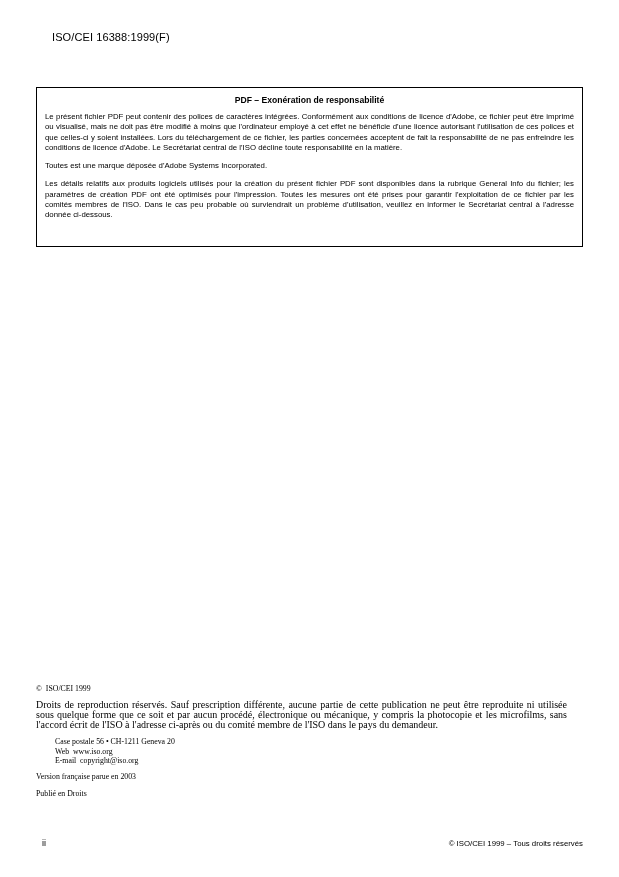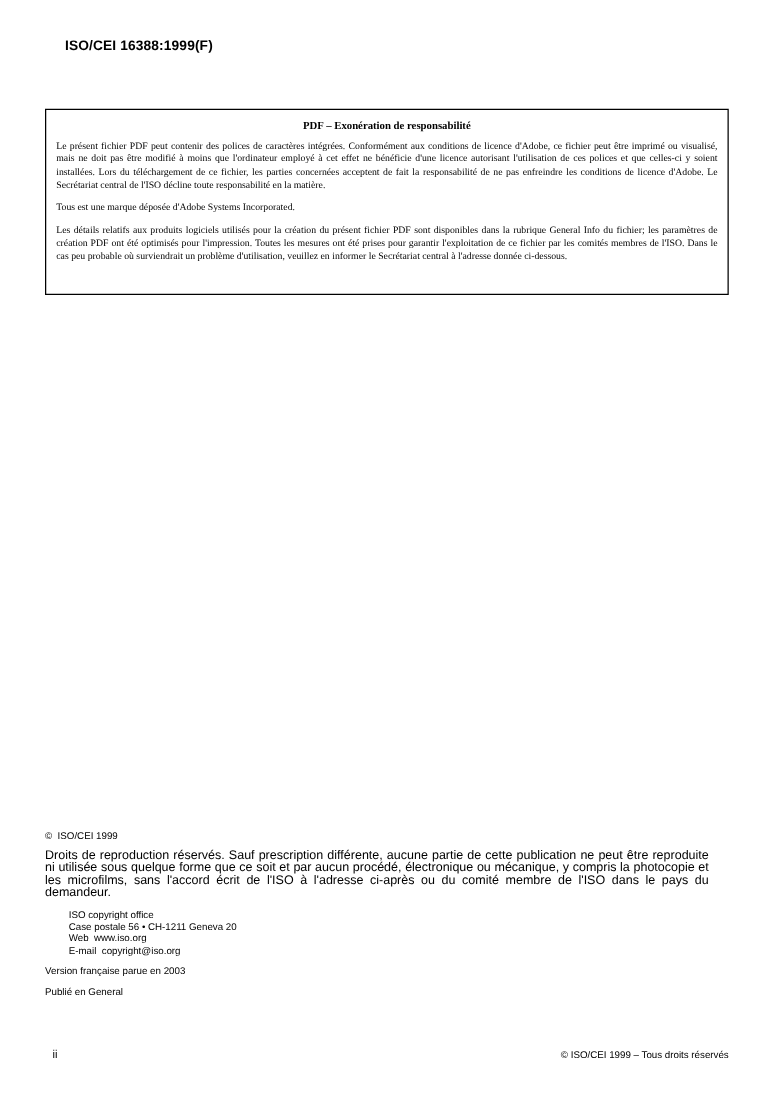--- a/index.html
+++ b/index.html
@@ -17,54 +17,54 @@
   }
   .page {
     position: absolute;
     inset: 0;
   }
   .doc-ref {
     position: absolute;
     left: 36px;
     top: 31px;
     font-size: 11px;
-    font-weight: bold;
+    font-weight: normal;
     letter-spacing: 0.1px;
     padding-left: 16px;
   }
   .disclaimer-box {
     position: absolute;
     left: 36px;
     top: 87px;
     width: 529px;
     border: 1px solid #000000;
     padding: 5px 8px 7px 8px;
     box-sizing: content-box;
-    font-family: Liberation Serif, serif;
   }
   .box-title {
     text-align: center;
     font-weight: bold;
     font-size: 8.6px;
     margin: 2px 0 7px 0;
   }
   .box-para {
     font-size: 7.8px;
     line-height: 10.3px;
     text-align: justify;
     margin: 0 0 8px 0;
   }
   .box-para.last {
     margin-bottom: 18px;
   }
   .copyright-block {
     position: absolute;
     left: 36px;
-    top: 664px;
+    top: 684px;
     width: 531px;
+    font-family: Liberation Serif, serif;
   }
   .copy-notice {
     font-size: 7.8px;
     margin: 0 0 7px 0;
     white-space: pre-wrap;
   }
   .copy-text {
     font-size: 10px;
     line-height: 10px;
     text-align: justify;
@@ -107,35 +107,34 @@
 </head>
 <body>
 
 <div class="page">
 
   <div class="doc-ref">ISO/CEI 16388:1999(F)</div>
 
   <div class="disclaimer-box">
     <div class="box-title">PDF – Exonération de responsabilité</div>
     <p class="box-para">Le présent fichier PDF peut contenir des polices de caractères intégrées. Conformément aux conditions de licence d'Adobe, ce fichier peut être imprimé ou visualisé, mais ne doit pas être modifié à moins que l'ordinateur employé à cet effet ne bénéficie d'une licence autorisant l'utilisation de ces polices et que celles-ci y soient installées. Lors du téléchargement de ce fichier, les parties concernées acceptent de fait la responsabilité de ne pas enfreindre les conditions de licence d'Adobe. Le Secrétariat central de l'ISO décline toute responsabilité en la matière.</p>
-    <p class="box-para">Tous est une marque déposée d'Adobe Systems Incorporated.</p>
+    <p class="box-para">Toutes est une marque déposée d'Adobe Systems Incorporated.</p>
     <p class="box-para last">Les détails relatifs aux produits logiciels utilisés pour la création du présent fichier PDF sont disponibles dans la rubrique General Info du fichier; les paramètres de création PDF ont été optimisés pour l'impression. Toutes les mesures ont été prises pour garantir l'exploitation de ce fichier par les comités membres de l'ISO. Dans le cas peu probable où surviendrait un problème d'utilisation, veuillez en informer le Secrétariat central à l'adresse donnée ci-dessous.</p>
   </div>
 
   <div class="copyright-block">
     <p class="copy-notice">©  ISO/CEI 1999</p>
     <p class="copy-text">Droits de reproduction réservés. Sauf prescription différente, aucune partie de cette publication ne peut être reproduite ni utilisée sous quelque forme que ce soit et par aucun procédé, électronique ou mécanique, y compris la photocopie et les microfilms, sans l'accord écrit de l'ISO à l'adresse ci-après ou du comité membre de l'ISO dans le pays du demandeur.</p>
     <div class="address">
-      <div class="addr-line">ISO copyright office</div>
       <div class="addr-line">Case postale 56 • CH-1211 Geneva 20</div>
       <div class="addr-line">Web  www.iso.org</div>
       <div class="addr-line">E-mail  copyright@iso.org</div>
     </div>
     <p class="version-line">Version française parue en 2003</p>
-    <p class="published-line">Publié en General</p>
+    <p class="published-line">Publié en Droits</p>
   </div>
 
   <div class="footer">
     <span class="page-num">ii</span>
     <span class="footer-copy">© ISO/CEI 1999 – Tous droits réservés</span>
   </div>
 
 </div>
 
 </body></html>

